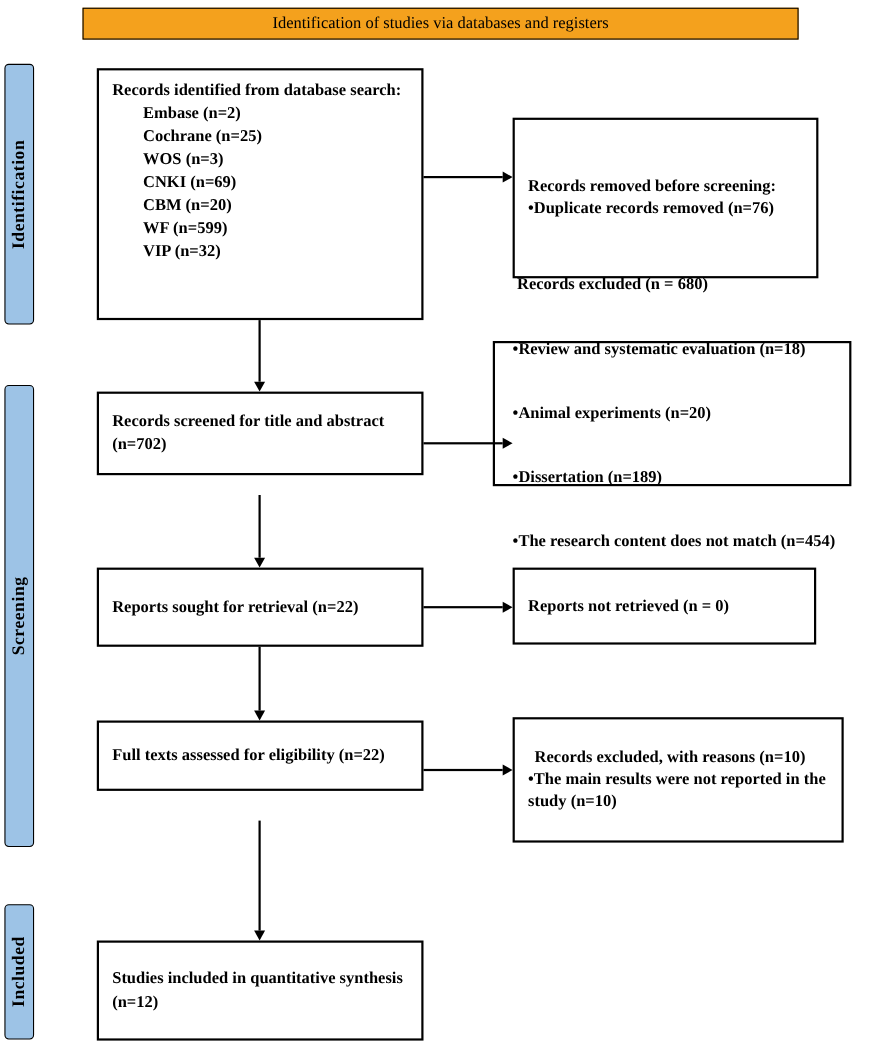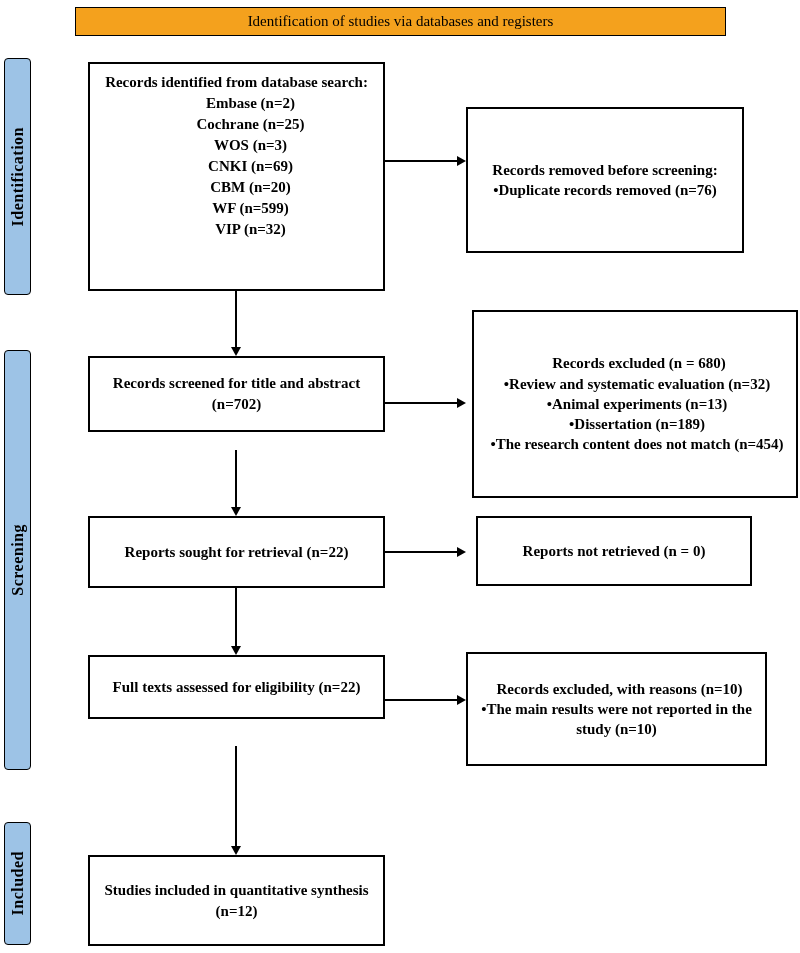--- a/index.html
+++ b/index.html
@@ -1,15 +1,15 @@
 <!DOCTYPE html>
 <html><head>
 <meta charset="utf-8">
 <style>
-  * { margin: 0; padding: 0; box-sizing: border-box; text-align: center; }
+  * { margin: 0; padding: 0; box-sizing: border-box; }
   html, body { background: #ffffff; }
   body { font-family: "Liberation Serif", serif; color: #000; }
 
   .canvas {
     position: relative;
     width: 800px;
     height: 953px;
     background: #ffffff;
     overflow: hidden;
   }
@@ -139,29 +139,29 @@
 
   <div class="box main-box v-center" style="top:855px; height:91px;">
     <div>Studies included in quantitative synthesis (n=12)</div>
   </div>
 
   <div class="box side-box v-center" style="left:466px; top:107px; width:278px; height:146px;">
     <p>Records removed before screening:</p>
     <p>•Duplicate records removed (n=76)</p>
   </div>
 
-  <div class="box side-box v-center" style="left:472px; top:310px; width:326px; height:188px;">
+  <div class="box side-box v-center" style="left:448px; top:310px; width:326px; height:132px;gap:38px;">
     <p style="padding-left:8px;">Records excluded (n = 680)</p>
-    <p style="padding-left:4px;">•Review and systematic evaluation (n=32)</p>
-    <p style="padding-left:4px;">•Animal experiments (n=13)</p>
+    <p style="padding-left:4px;">•Review and systematic evaluation (n=18)</p>
+    <p style="padding-left:4px;">•Animal experiments (n=20)</p>
     <p style="padding-left:4px;">•Dissertation (n=189)</p>
     <p style="padding-left:4px;">•The research content does not match (n=454)</p>
   </div>
 
-  <div class="box side-box v-center" style="left:476px; top:516px; width:276px; height:70px;">
+  <div class="box side-box v-center" style="left:466px; top:516px; width:276px; height:70px;">
     <p>Reports not retrieved  (n = 0)</p>
   </div>
 
   <div class="box side-box v-center" style="left:466px; top:652px; width:301px; height:114px;">
     <p style="padding-left:6px;">Records excluded, with reasons (n=10)</p>
     <p>•The main results were not reported in the study (n=10)</p>
   </div>
 
   <div class="arrow-v" style="left:235px; top:291px; height:56px;"></div>
   <div class="arrow-v" style="left:235px; top:450px; height:57px;"></div>

